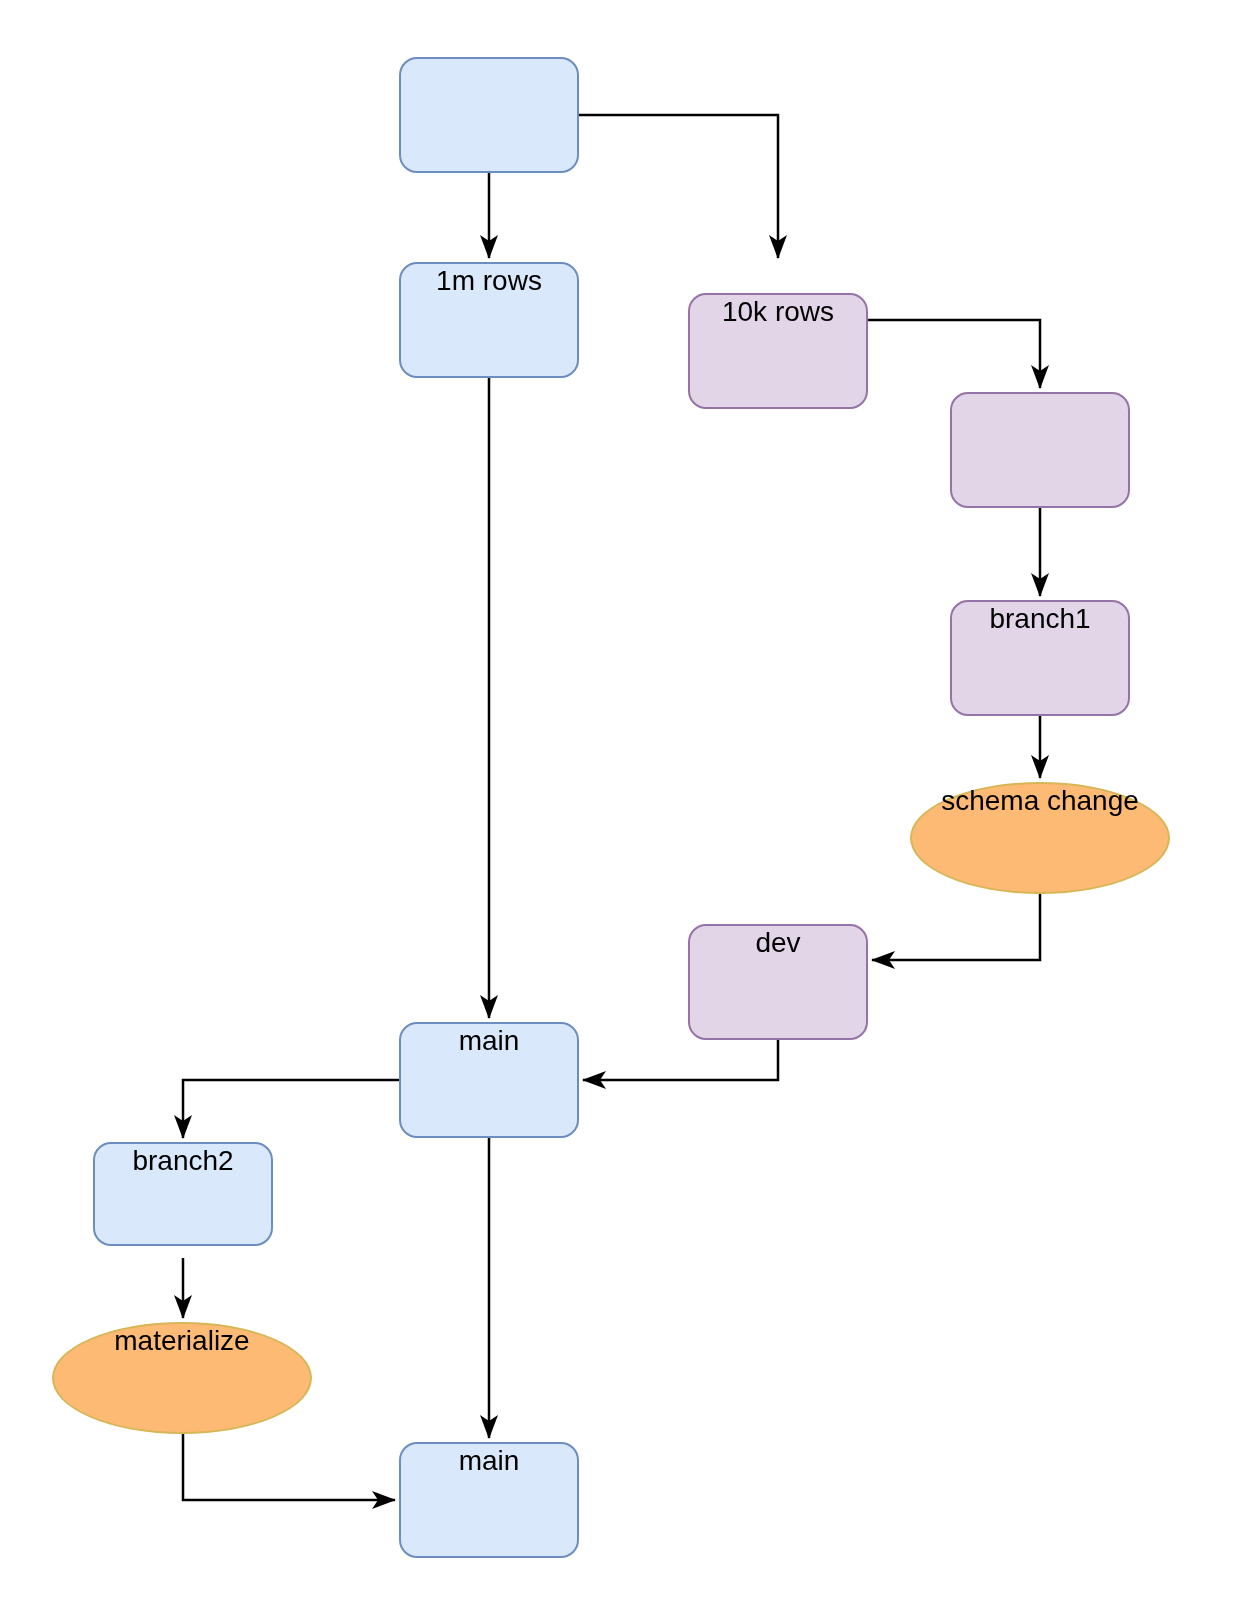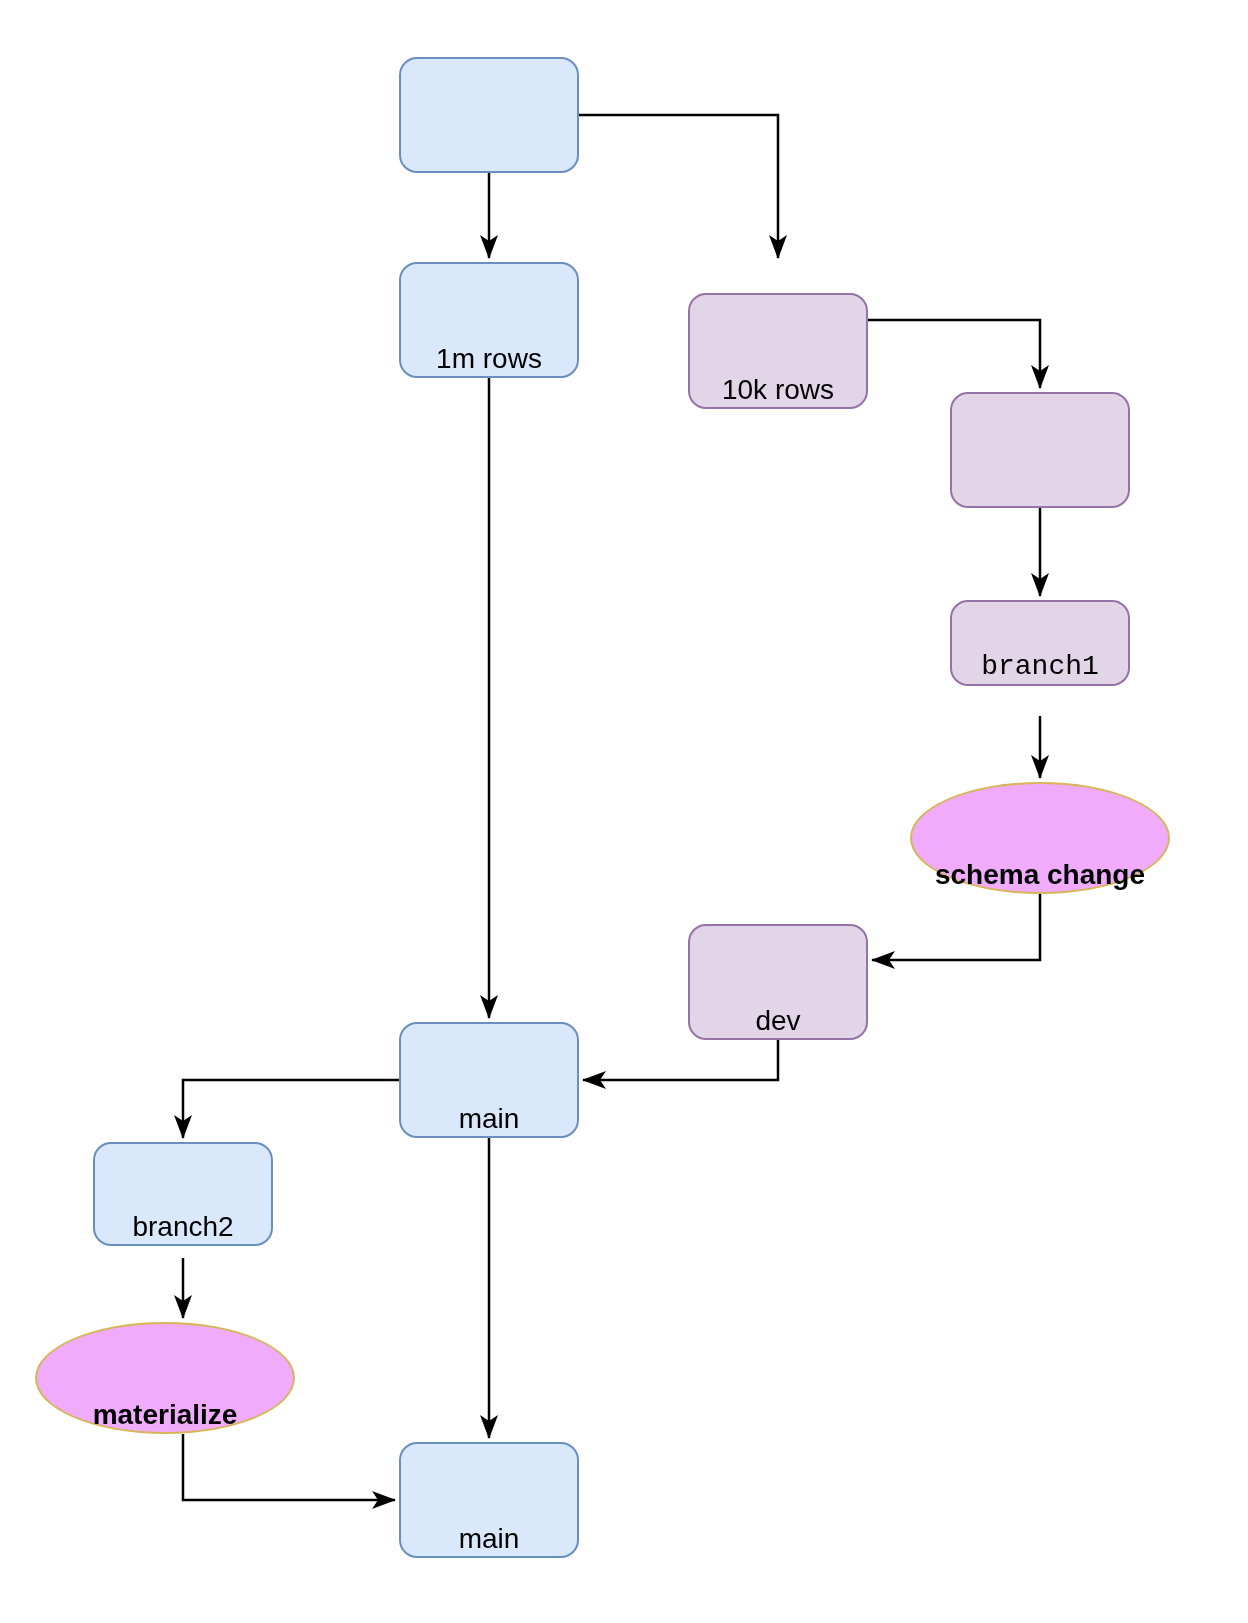--- a/index.html
+++ b/index.html
@@ -19,38 +19,38 @@
     position: absolute;
     left: 0;
     top: 0;
     width: 1248px;
     height: 1623px;
   }
   .node {
     position: absolute;
     box-sizing: border-box;
     display: flex;
-    align-items: flex-end;
+    align-items: flex-start;
     justify-content: center;
     font-size: 28px;
     color: #000000;
     text-align: center;
     line-height: 1.2;
   }
   .rect {
     border-radius: 18px;
     border: 2.5px solid;
   }
   .ellipse {
     border-radius: 50%;
     border: 2.5px solid;
   }
   .blue   { background: #dae8fc; border-color: #6c8ebf; }
   .purple { background: #e1d5e7; border-color: #9673a6; }
-  .yellow { background: #f0abfc; border-color: #d6b656; font-weight: bold; }
+  .yellow { background: #fdba74; border-color: #d6b656; }
 </style>
 </head>
 <body>
 
 <div class="canvas">
 
   <svg class="edges" viewBox="0 0 1248 1623" xmlns="http://www.w3.org/2000/svg">
     <defs>
       <marker id="arrow" markerUnits="userSpaceOnUse" markerWidth="28" markerHeight="22" refX="23" refY="9" orient="auto">
         <path d="M0,0 L24,9 L0,18 L6,9 Z" fill="#000000"></path>
@@ -79,41 +79,41 @@
   </div>
 
   <div class="node rect purple" style="left:688px; top:262px; width:180px; height:116px;margin-top:31px;">
     <span>10k rows</span>
   </div>
 
   <div class="node rect purple" style="left:950px; top:392px; width:180px; height:116px;">
     <span></span>
   </div>
 
-  <div class="node rect purple" style="left:950px; top:600px; width:180px; height:86px;font-family:Liberation Mono, monospace;">
+  <div class="node rect purple" style="left:950px; top:600px; width:180px; height:116px;">
     <span>branch1</span>
   </div>
 
   <div class="node ellipse yellow" style="left:910px; top:782px; width:260px; height:112px;">
     <span>schema change</span>
   </div>
 
   <div class="node rect purple" style="left:688px; top:924px; width:180px; height:116px;">
     <span>dev</span>
   </div>
 
   <div class="node rect blue" style="left:399px; top:1022px; width:180px; height:116px;">
     <span>main</span>
   </div>
 
   <div class="node rect blue" style="left:93px; top:1142px; width:180px; height:104px;">
     <span>branch2</span>
   </div>
 
-  <div class="node ellipse yellow" style="left:35px; top:1322px; width:260px; height:112px;">
+  <div class="node ellipse yellow" style="left:52px; top:1322px; width:260px; height:112px;">
     <span>materialize</span>
   </div>
 
   <div class="node rect blue" style="left:399px; top:1442px; width:180px; height:116px;">
     <span>main</span>
   </div>
 
 </div>
 
 </body></html>

